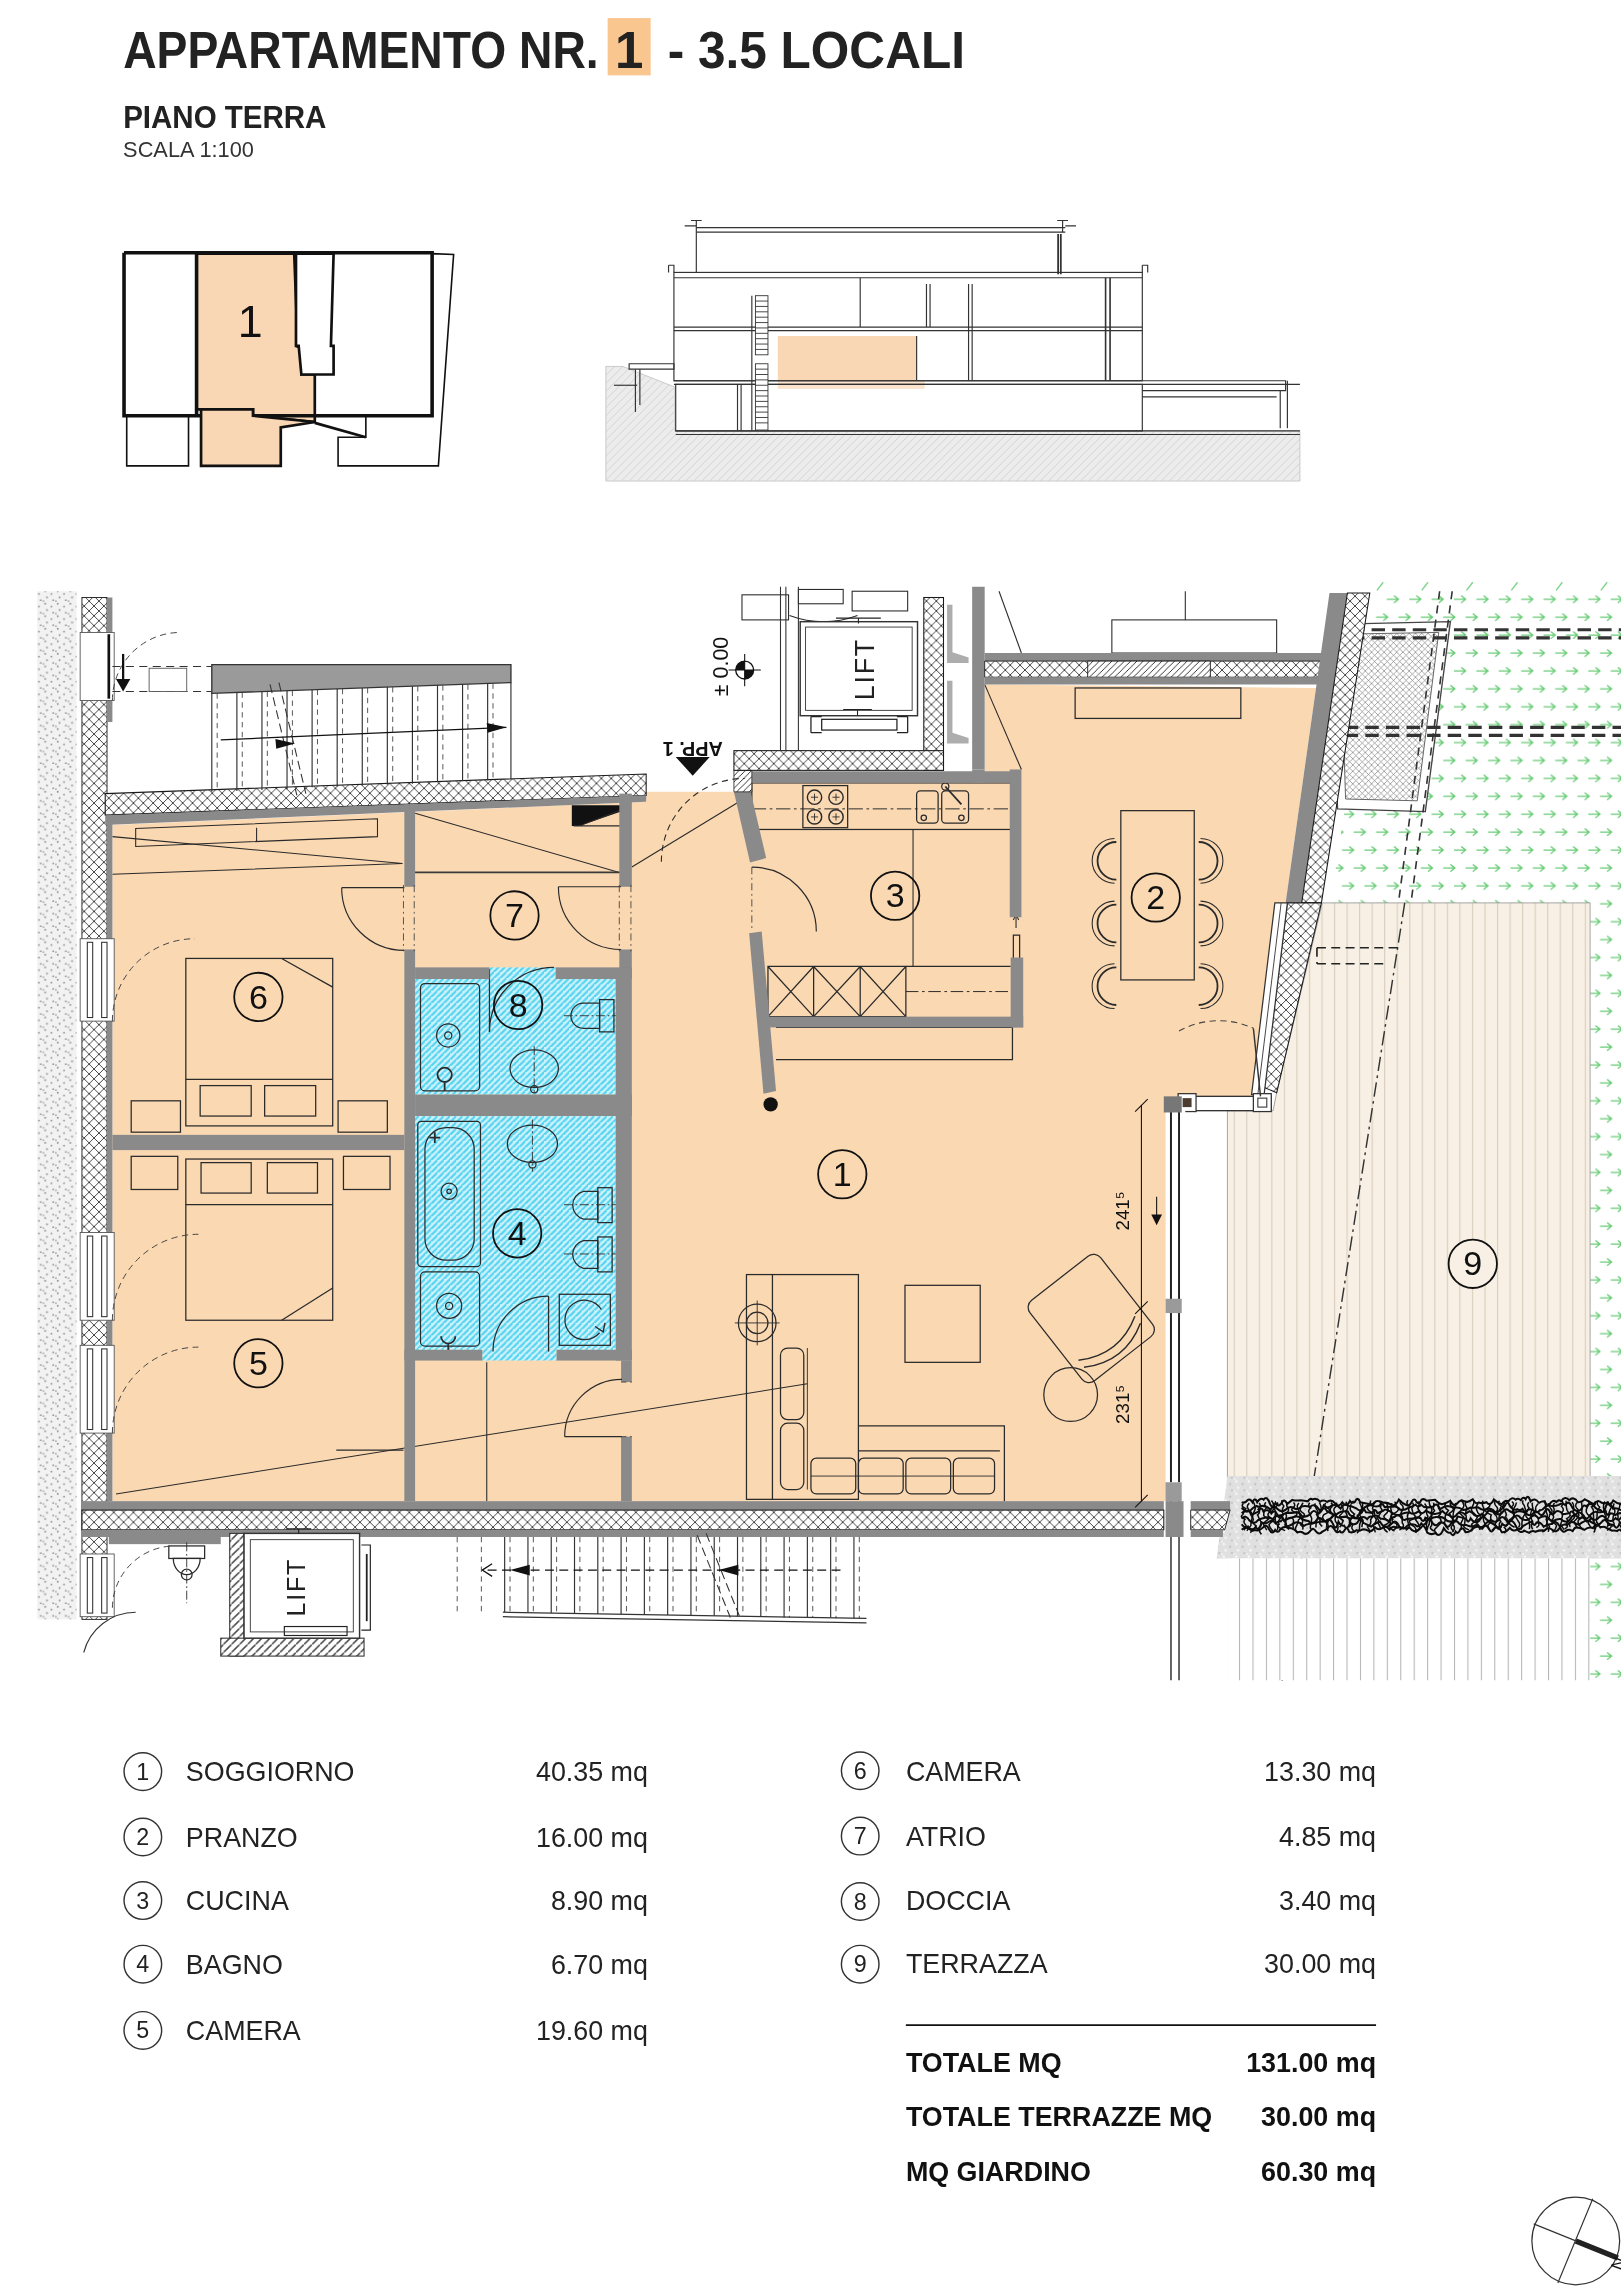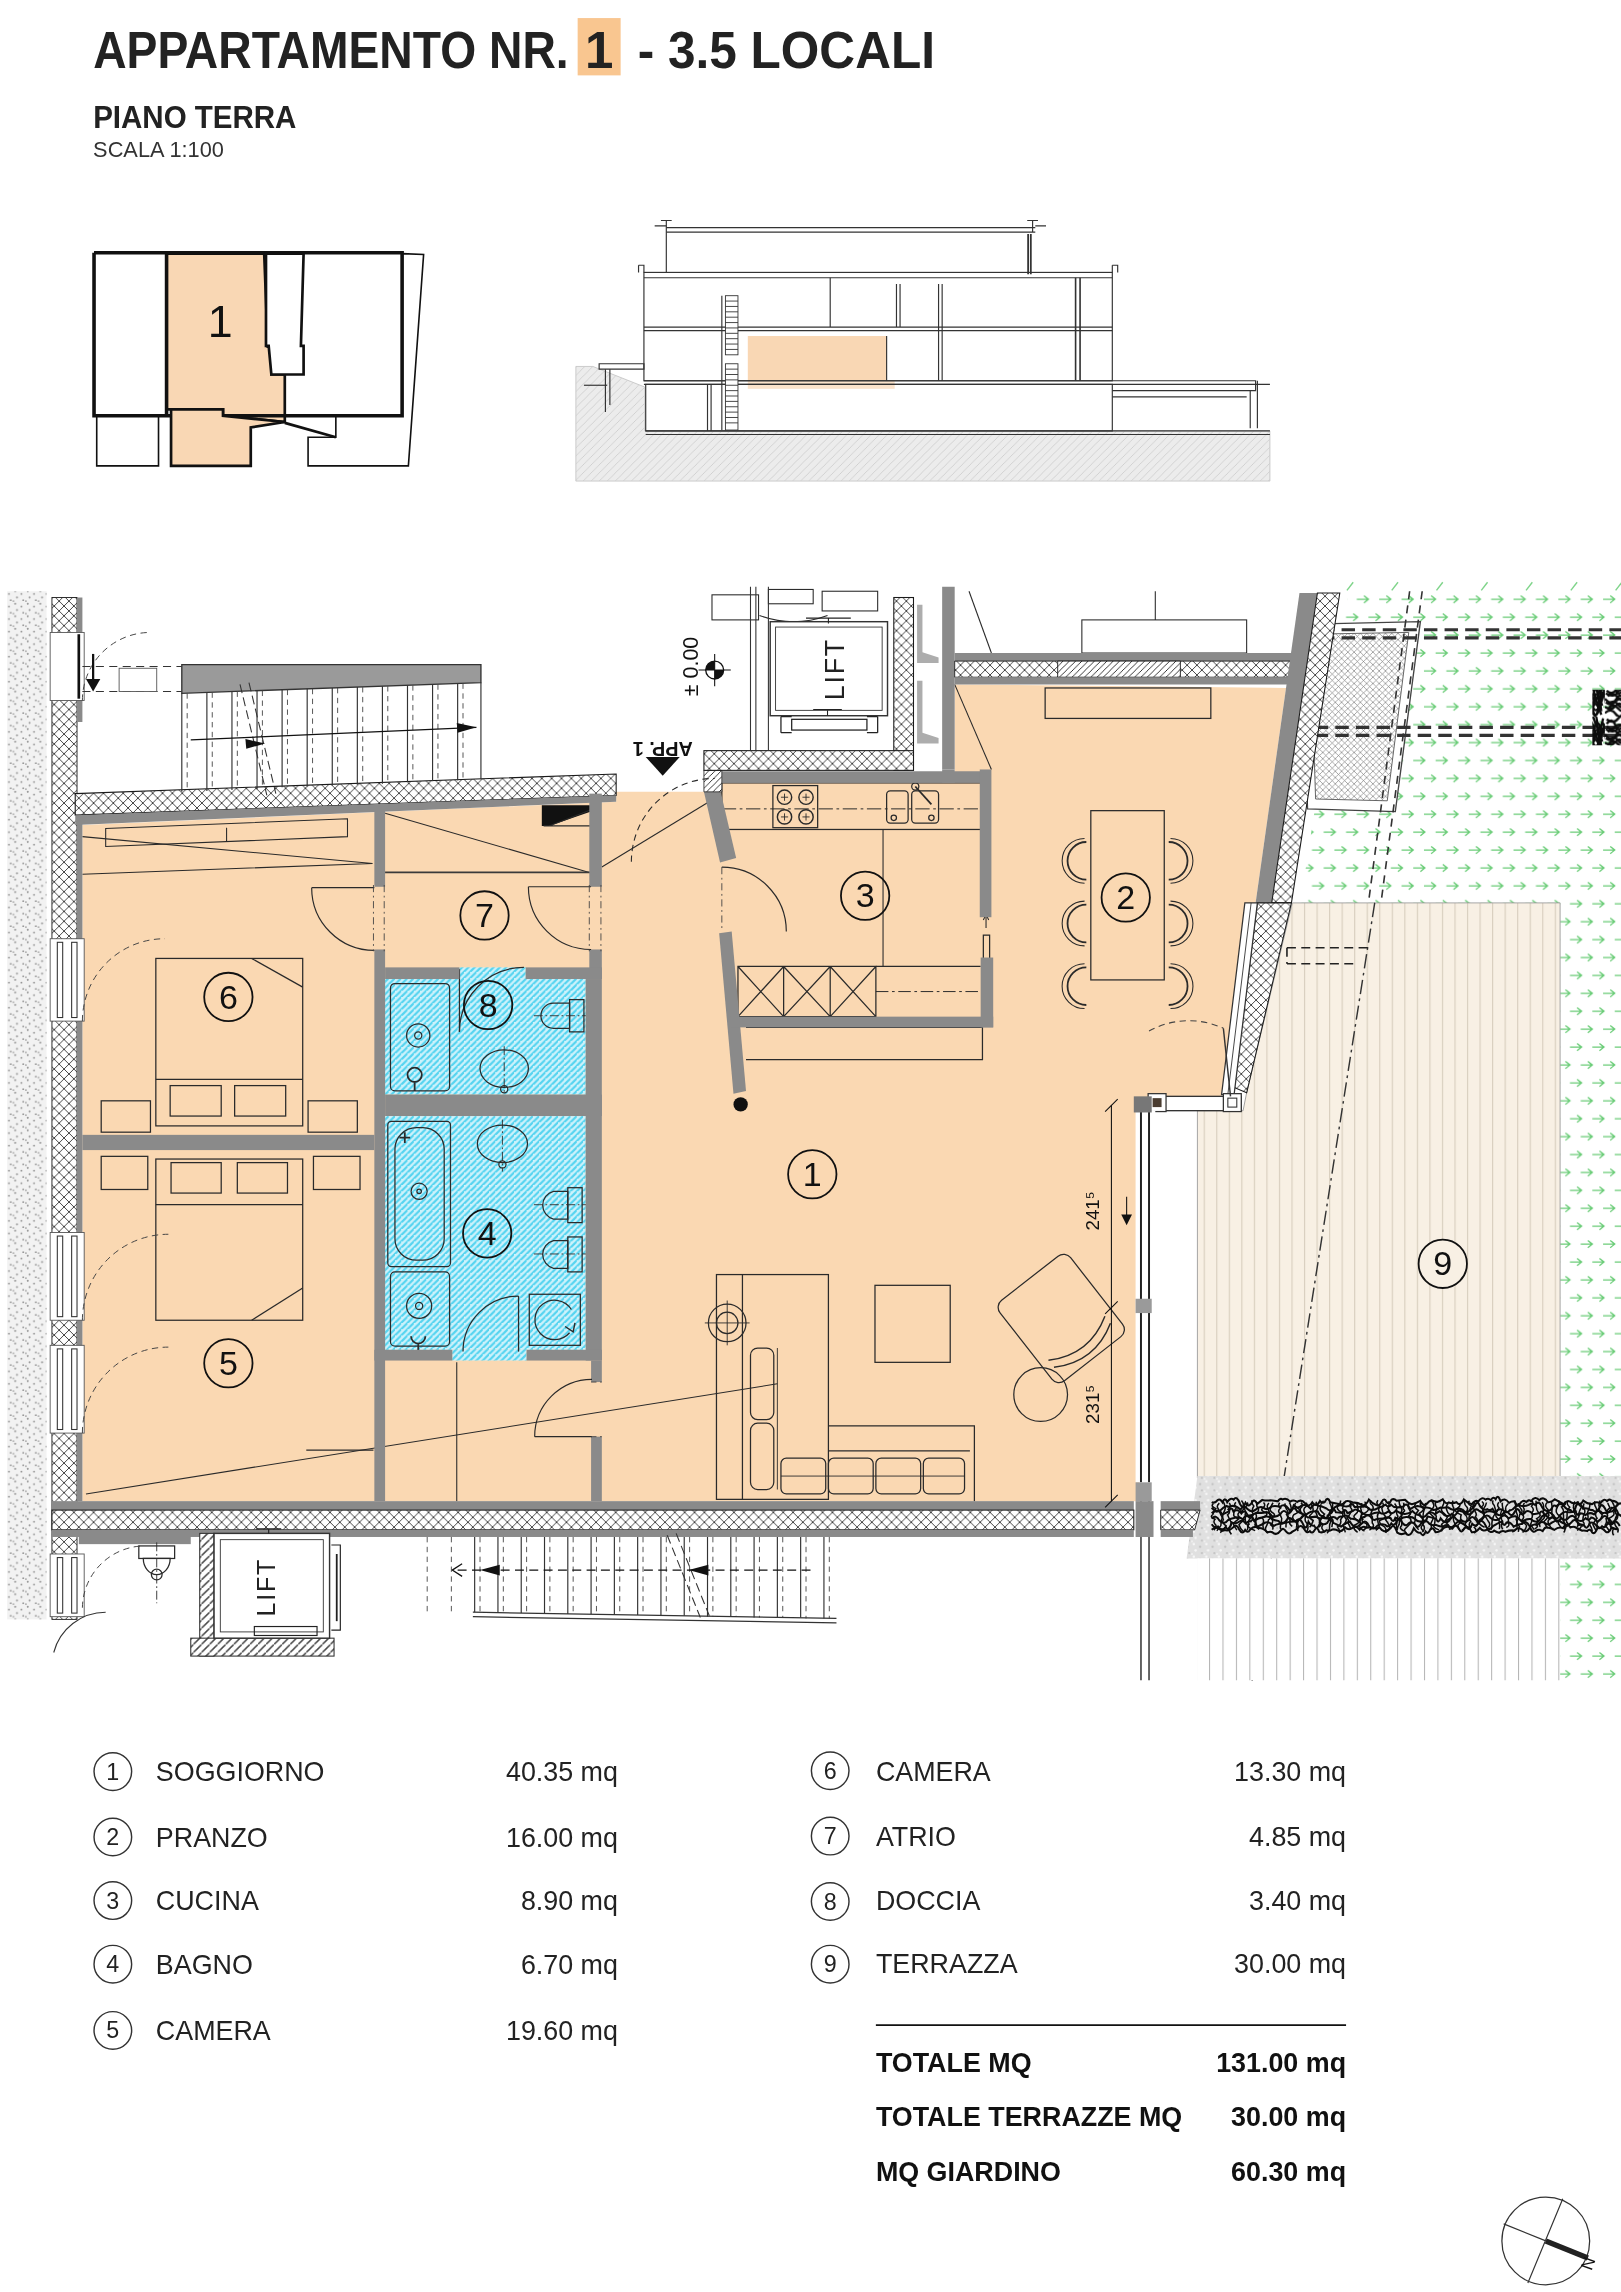--- a/index.html
+++ b/index.html
@@ -1,16 +1,16 @@
 <!DOCTYPE html>
 <html style="font-size:14.3px"><head>
 <meta charset="utf-8">
 <style>
 html,body{margin:0;padding:0;background:#fff;}
-#page{width:1502px;height:2293px;position:relative;font-family:"Liberation Sans",sans-serif;}
+#page{width:1502px;height:2293px;position:relative;font-family:"Liberation Sans",sans-serif;padding-left:30px;}
 svg{display:block;}
 text{font-family:"Liberation Sans",sans-serif;}
 </style>
 </head>
 <body>
 <div id="page">
 <svg width="1621" height="2293" viewBox="0 0 1810 2560">
 <defs>
 <pattern id="xh" width="11" height="11" patternUnits="userSpaceOnUse">
 <rect width="11" height="11" fill="#fff"></rect>

